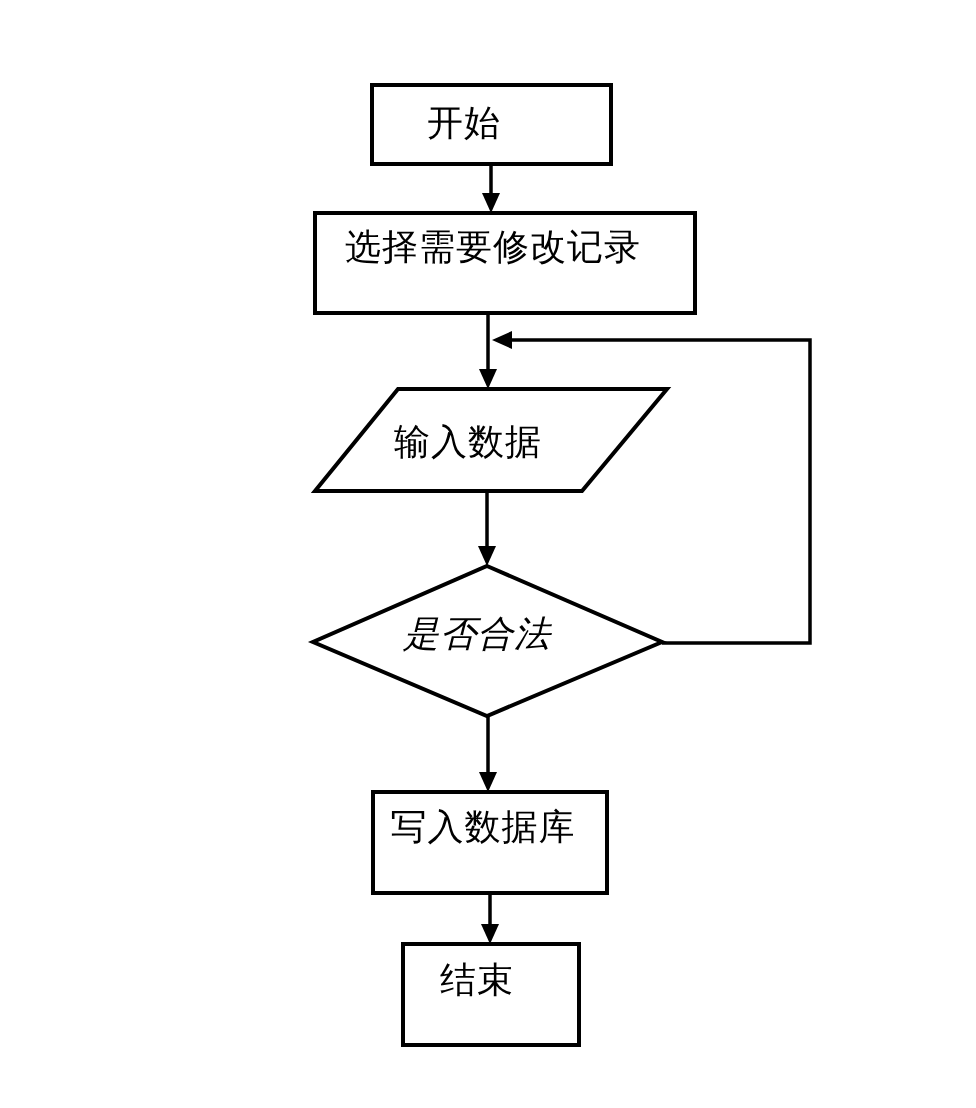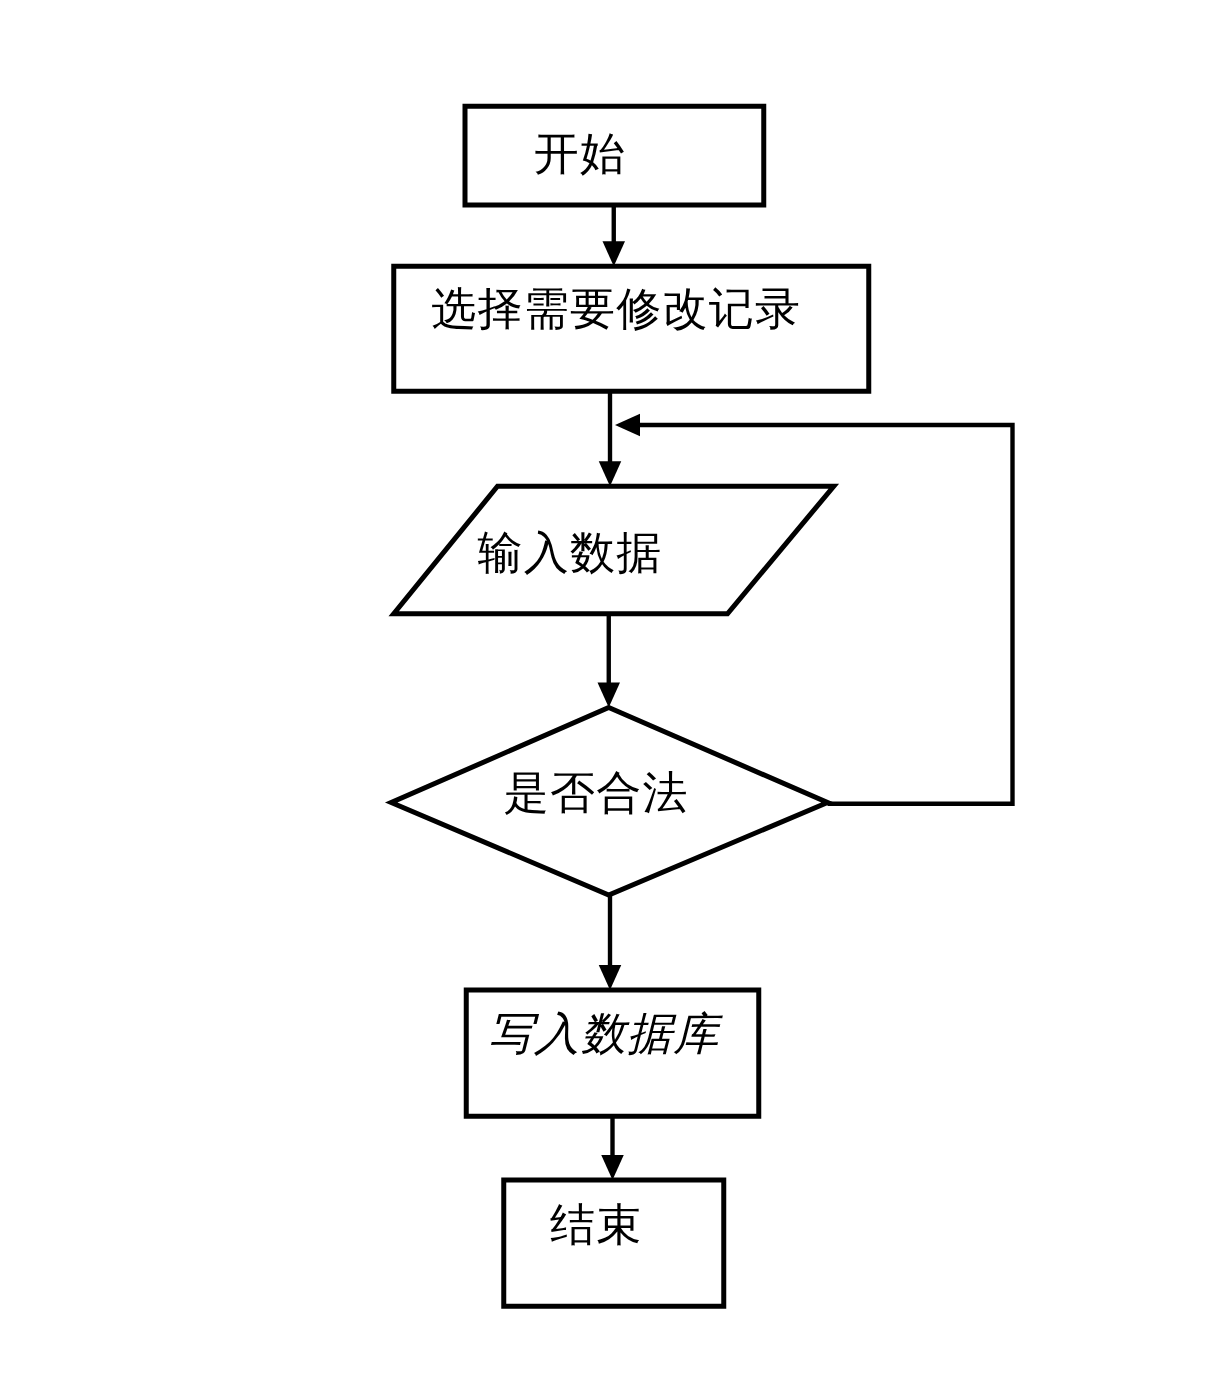--- a/index.html
+++ b/index.html
@@ -44,23 +44,23 @@
     align-items: center;
     justify-content: center;
     font-size: 36px;
     line-height: 44px;
     color: #000000;
     white-space: nowrap;
     letter-spacing: 1px;
   }
   .lbl-start    { left: 304px; top: 101px; }
   .lbl-select   { left: 333px; top: 225px; }
-  .lbl-input    { left: 296px; top: 420px; }
-  .lbl-decision { left: 317px; top: 612px; }
-  .lbl-write    { left: 323px; top: 805px; font-style: italic; }
+  .lbl-input    { left: 308px; top: 420px; }
+  .lbl-decision { left: 317px; top: 612px; font-style: italic; }
+  .lbl-write    { left: 323px; top: 805px; }
   .lbl-end      { left: 317px; top: 958px; }
 </style>
 </head>
 <body>
 
 <div class="canvas">
 
   <svg class="diagram-svg" viewBox="0 0 976 1108">
 
     <line class="connector" x1="491" y1="164" x2="491" y2="198"></line>

